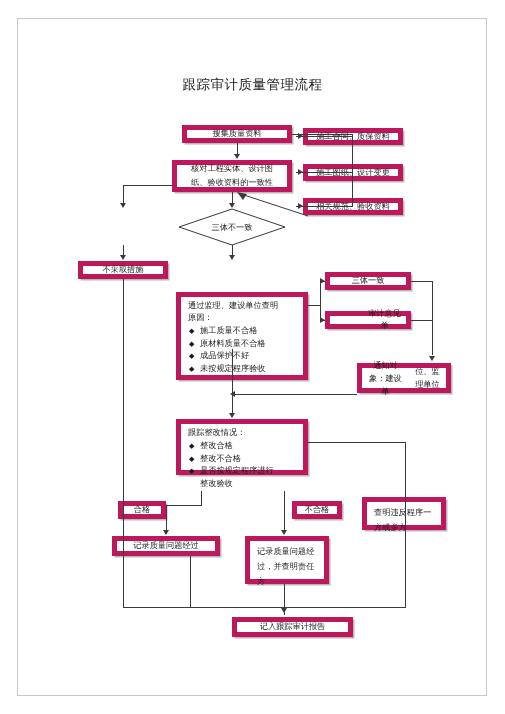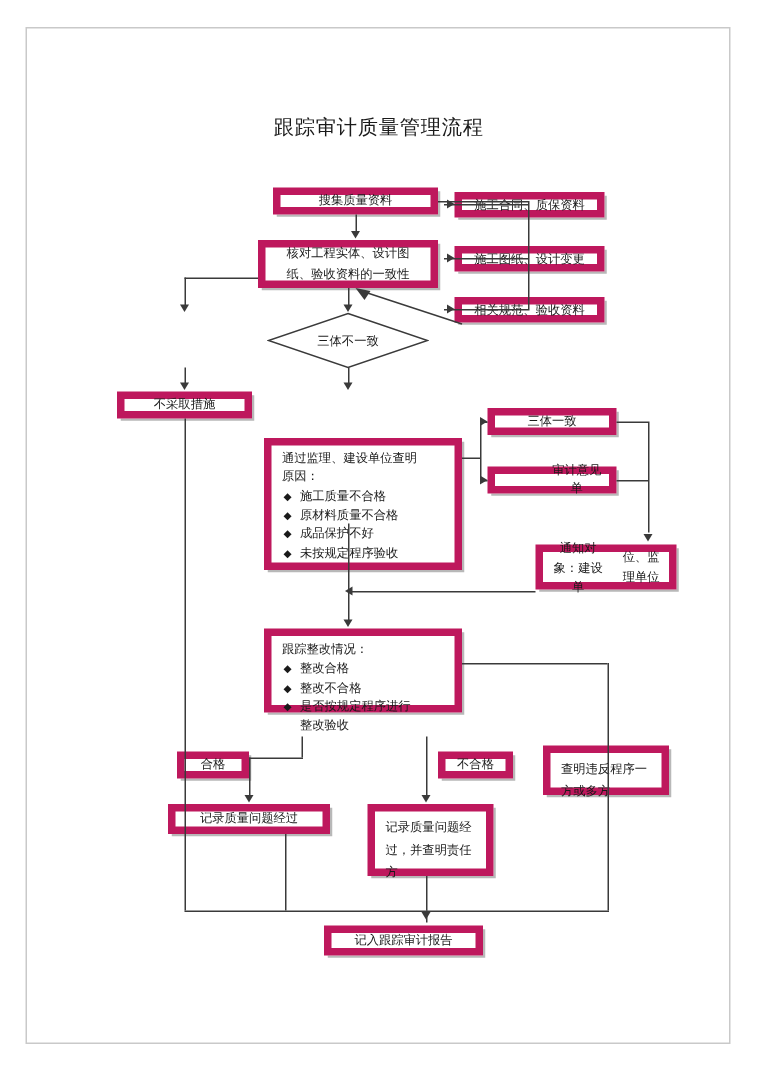--- a/index.html
+++ b/index.html
@@ -219,21 +219,21 @@
     <span class="hdr">记录质量问题经</span>
     <span class="hdr">过，并查明责任</span>
     <span class="hdr">方</span>
   </div>
 
   <div class="node padbox" style="left:362px; top:497px; width:84px; height:33px; line-height:15px;">
     <span class="hdr">查明违反程序一</span>
     <span class="hdr">方或多方</span>
   </div>
 
-  <div class="node center" style="left:216px; top:617px; width:106px; height:20px;">
+  <div class="node center" style="left:232px; top:617px; width:121px; height:20px;">
     <span class="txt">记入跟踪审计报告</span>
   </div>
 
   <div class="ln v" style="left:237px; top:143px; height:12px;"></div>
   <div class="arrow down" style="left:233.5px; top:154px;"></div>
 
   <div class="ln h" style="left:292px; top:134px; width:60px;"></div>
 
   <div class="ln v" style="left:352px; top:134px; height:73px;"></div>
 

